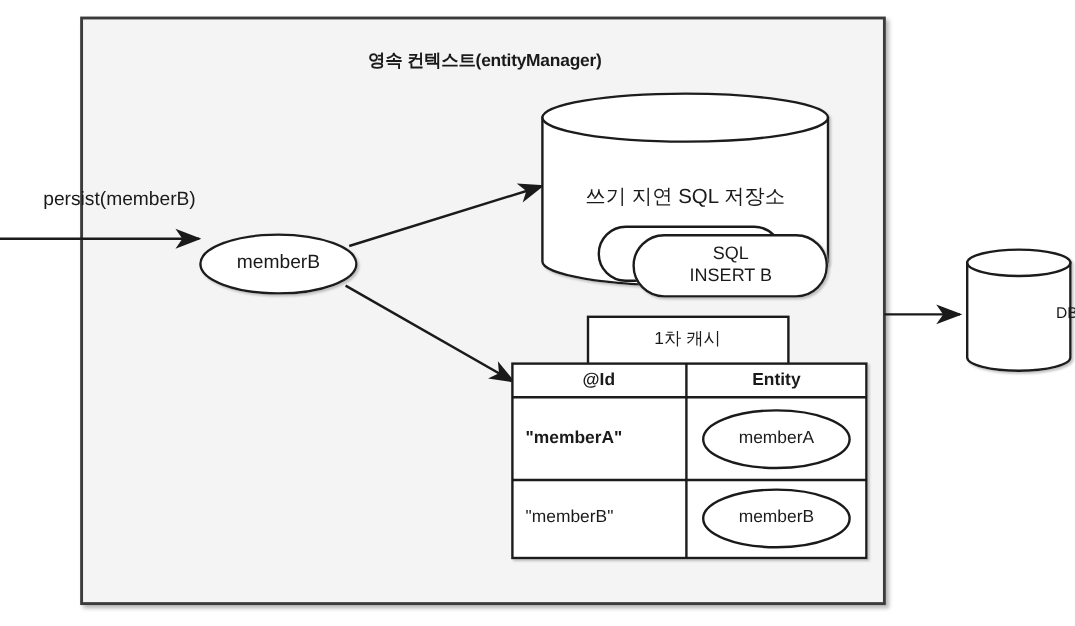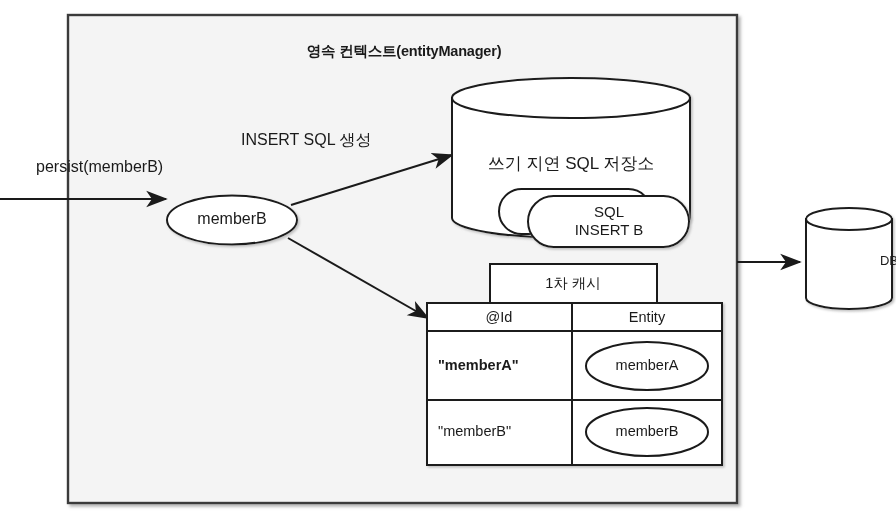--- a/index.html
+++ b/index.html
@@ -35,21 +35,21 @@
     text-align: center;
     transform: translateX(-50%);
   }
   .bold { font-weight: bold; }
   .t-title   { font-size: 14.5px; font-weight: bold; letter-spacing: -0.2px; }
   .t-label   { font-size: 16px; }
   .t-node    { font-size: 16px; }
   .t-store   { font-size: 17px; }
   .t-sql     { font-size: 15px; }
   .t-cache   { font-size: 14.5px; }
-  .t-th      { font-size: 14.5px; font-weight: normal; }
+  .t-th      { font-size: 14.5px; font-weight: bold; }
   .t-cell    { font-size: 14.5px; }
   .t-db      { font-size: 13px; margin-left: 40px; }
 </style>
 </head>
 <body>
 
 <div id="canvas">
 
   <svg class="layer" viewBox="0 0 896 522" xmlns="http://www.w3.org/2000/svg">
     <defs>
@@ -100,21 +100,20 @@
     <g filter="url(#tinyShadow)">
       <path d="M 806 219 L 806 298 A 43 11 0 0 0 892 298 L 892 219 Z" fill="#ffffff" stroke="#1a1a1a" stroke-width="2"></path>
       <ellipse cx="849" cy="219" rx="43" ry="11" fill="#ffffff" stroke="#1a1a1a" stroke-width="2"></ellipse>
     </g>
   </svg>
 
   <div class="txt t-title center" style="left:404px; top:43px;">영속 컨텍스트(entityManager)</div>
 
   <div class="txt t-label" style="left:8px; top:158px;margin-left:28px;">persist(memberB)</div>
 
-  <div class="txt t-label" style="left:241px; top:131px;">INSERT SQL 생성</div>
 
 
   <div class="txt t-node center" style="left:232px; top:210px;">memberB</div>
 
   <div class="txt t-store center" style="left:571px; top:154px;">쓰기 지연 SQL 저장소</div>
 
   <div class="txt t-sql center" style="left:609px; top:203px;text-align:right;">SQL</div>
   <div class="txt t-sql center" style="left:609px; top:221px;text-align:right;">INSERT B</div>
 
   <div class="txt t-cache center" style="left:573px; top:275px;">1차 캐시</div>

